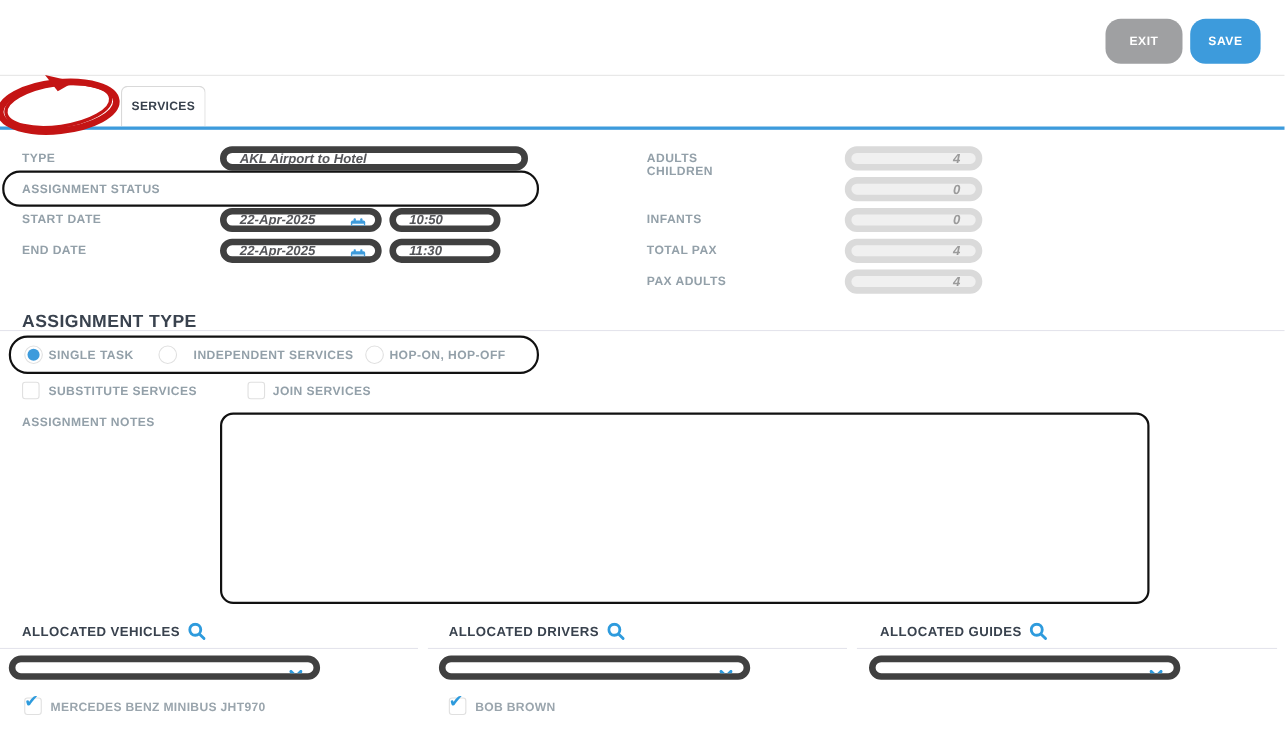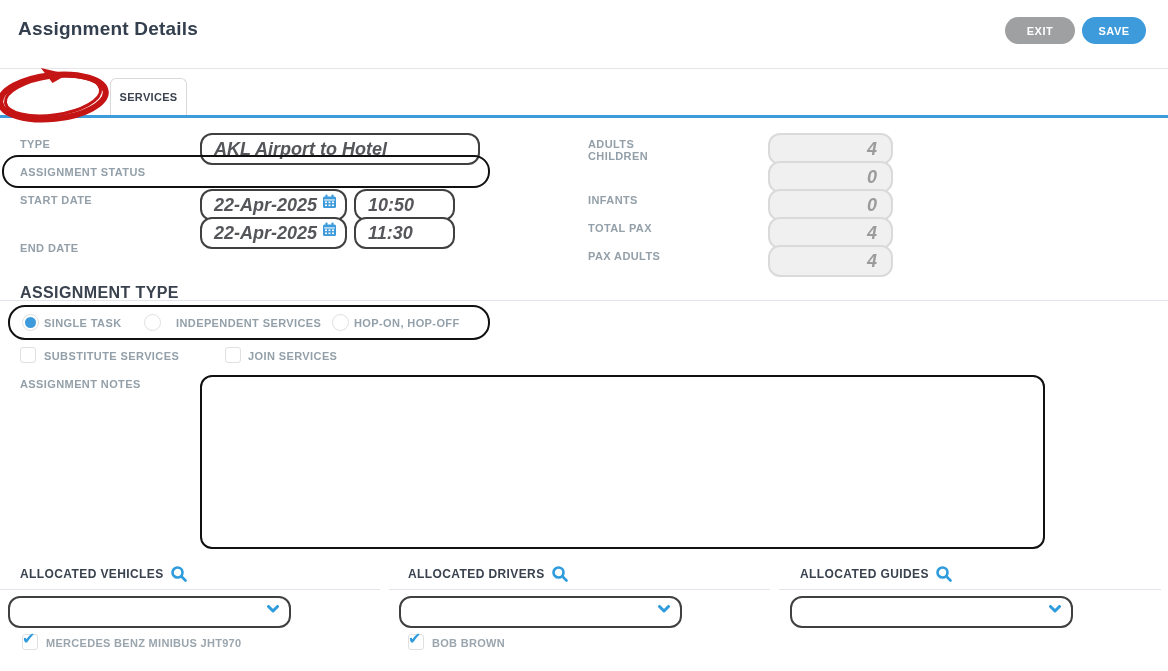--- a/index.html
+++ b/index.html
@@ -5,21 +5,21 @@
   html,body { margin:0; padding:0; background:#fff; }
   .page {
     position:relative; width:1168px; height:671px; background:#ffffff;
     font-family:"Liberation Sans","DejaVu Sans",sans-serif; overflow:hidden;
   }
   .page-title {
     position:absolute; left:18px; top:18px; font-size:19px; font-weight:bold;
     color:#333F4E; letter-spacing:0.2px;
   }
   .btn {
-    position:absolute; top:17px; height:27px; border:none; border-radius:14px;
+    position:absolute; top:17px; height:41px; border:none; border-radius:14px;
     color:#fff; font-weight:bold; font-size:11px; letter-spacing:0.5px;
     display:flex; align-items:center; justify-content:center; cursor:pointer;
     font-family:inherit;
   }
   .btn-exit { left:1005px; width:70px; background:#9FA0A2; }
   .btn-save { left:1082px; width:64px; background:#3D9BDC; }
   .header-line { position:absolute; left:0; top:68px; width:1168px; height:1px; background:#E6E6E6; }
 
   .tab {
     position:absolute; top:78px; height:37px; display:flex; align-items:center;
@@ -34,23 +34,23 @@
     position:absolute; font-size:11px; font-weight:bold; color:#93A0A9;
     letter-spacing:0.4px; white-space:nowrap;
   }
   .sec-title {
     position:absolute; font-size:16px; font-weight:bold; color:#39424E;
     letter-spacing:0.4px; white-space:nowrap;
   }
   .hline { position:absolute; height:1px; background:#E4E4EC; }
 
   .field {
-    position:absolute; height:32px; box-sizing:border-box; background:#fff;
-    border:2px solid #404040; border-radius:12px; display:flex; align-items:center;
-    padding:0 12px; font-size:18px; font-weight:bold; font-style:italic; color:#55565A;
+    position:absolute; height:22px; box-sizing:border-box; background:#fff;
+    border:6px solid #404040; border-radius:12px; display:flex; align-items:center;
+    padding:0 12px; font-size:12px; font-weight:bold; font-style:italic; color:#55565A;
     white-space:nowrap; overflow:hidden;
   }
   .field-dis {
     background:#F0F0F0; border-color:#DADADA; color:#9B9B9B; justify-content:flex-end;
     padding-right:14px;
   }
   .chev { position:absolute; right:10px; top:7px; }
   .cal { position:absolute; right:8px; top:3px; }
 
   .annot-rect {
@@ -85,21 +85,20 @@
     position:absolute; font-size:11px; font-weight:bold; color:#9AA5AD; letter-spacing:0.3px;
     white-space:nowrap;
   }
   .red-annot, .icon-svg { pointer-events:none; }
 </style>
 </head>
 <body>
 
 <div class="page">
 
-  <div class="page-title">Assignment Details</div>
   <button class="btn btn-exit">EXIT</button>
   <button class="btn btn-save">SAVE</button>
   <div class="header-line"></div>
 
   <div class="tab tab-idle">SERVICES</div>
   <div class="tab-bar"></div>
 
   <svg class="red-annot" style="position:absolute; left:-8px; top:66px; width:126px; height:62px;" viewBox="0 0 126 62">
     <ellipse cx="61" cy="31" rx="53" ry="22" fill="none" stroke="#C41414" stroke-width="6" transform="rotate(-6 61 31)"></ellipse>
     <ellipse cx="61" cy="30" rx="48" ry="19" fill="none" stroke="#C41414" stroke-width="3" transform="rotate(-8 61 30)"></ellipse>
@@ -124,21 +123,21 @@
           <rect x="6.5" y="7.5" width="2" height="1.6"></rect>
           <rect x="10" y="7.5" width="2" height="1.6"></rect>
         <rect x="3" y="10.5" width="2" height="1.6"></rect>
           <rect x="6.5" y="10.5" width="2" height="1.6"></rect>
           <rect x="10" y="10.5" width="2" height="1.6"></rect>
       </g>
     </svg>
   </div>
   <div class="field" style="left:354px; top:189px; width:101px;">10:50</div>
 
-  <div class="lbl" style="left:20px; top:222px;margin-top:20px;">END DATE</div>
+  <div class="lbl" style="left:20px; top:222px;">END DATE</div>
   <div class="field" style="left:200px; top:217px; width:147px;">
     <span>22-Apr-2025</span>
     <svg class="cal icon-svg" width="15" height="15" viewBox="0 0 15 15">
       <rect x="1" y="2.5" width="13" height="11.5" rx="1.5" fill="#3D9BDC"></rect>
       <rect x="3.5" y="0.5" width="2" height="3.5" rx="0.8" fill="#3D9BDC"></rect>
       <rect x="9.5" y="0.5" width="2" height="3.5" rx="0.8" fill="#3D9BDC"></rect>
       <rect x="2.2" y="5.4" width="10.6" height="1.1" fill="#fff"></rect>
       <g fill="#fff">
         <rect x="3" y="7.5" width="2" height="1.6"></rect>
           <rect x="6.5" y="7.5" width="2" height="1.6"></rect>

